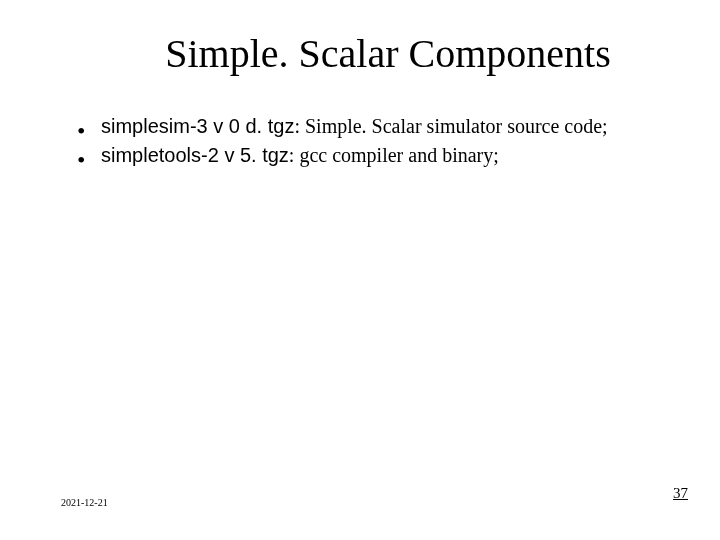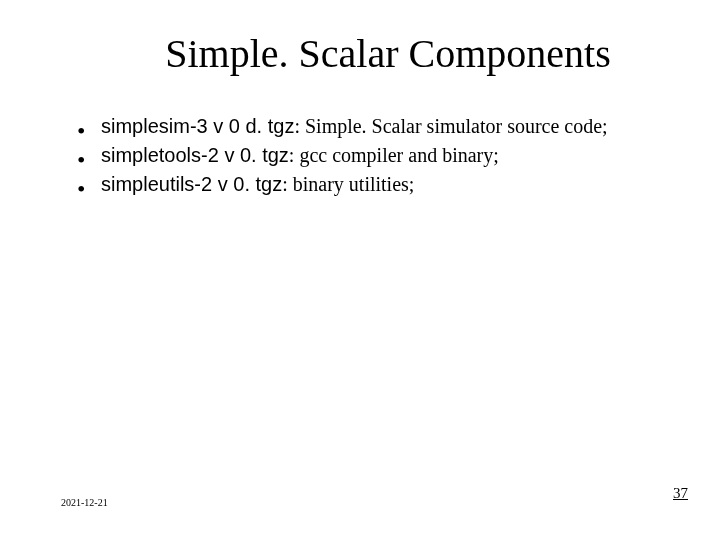--- a/index.html
+++ b/index.html
@@ -78,24 +78,21 @@
 <div class="slide">
 
   <div class="title">Simple. Scalar Components</div>
 
   <div class="content">
     <ul class="bullets">
       <li>
         <span class="pkg">simplesim-3 v 0 d. tgz</span><span>: </span><span>Simple. Scalar simulator source code;</span>
       </li>
       <li>
-        <span class="pkg">simpletools-2 v 0. tgz</span><span>: </span><span>gcc compiler and binary;</span>
-      </li>
-      <li>
-        <span class="pkg">simpleutils-2 v 0. tgz</span><span>: </span><span>binary utilities;</span>
+        <span class="pkg">simpletools-2 v 5. tgz</span><span>: </span><span>gcc compiler and binary;</span>
       </li>
     </ul>
   </div>
 
   <div class="footer-date">2021-12-21</div>
   <div class="footer-page">37</div>
 
 </div>
 
 </body></html>

